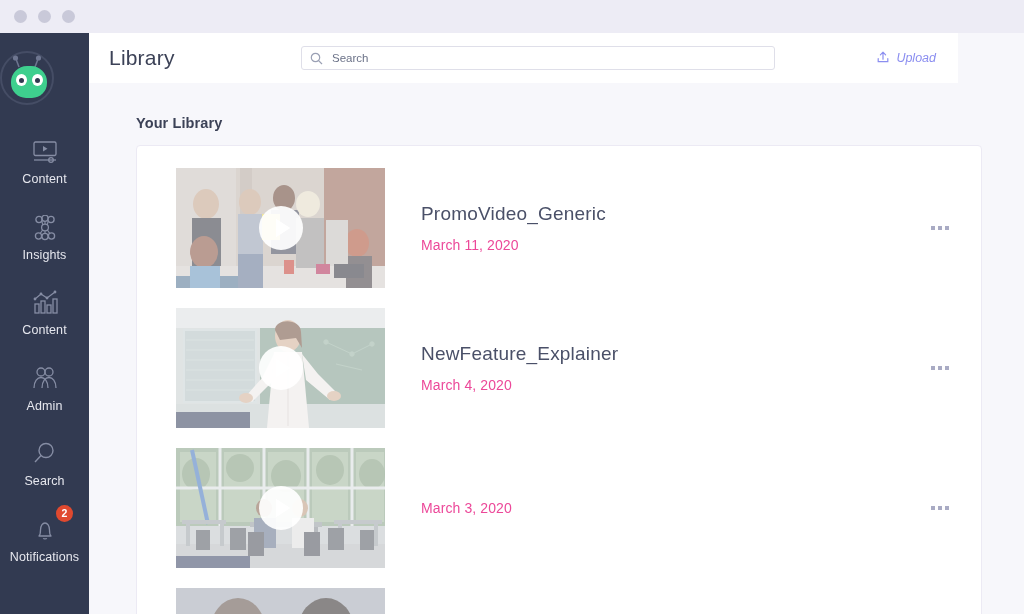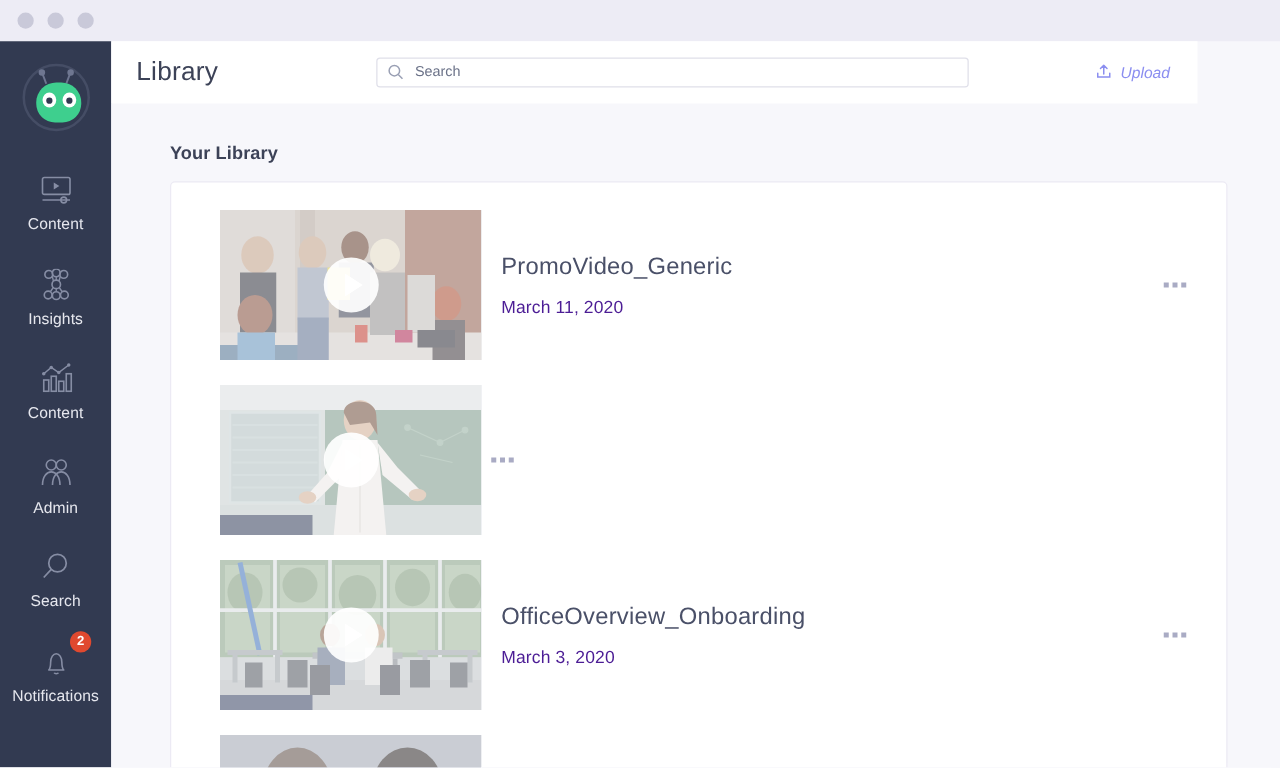--- a/index.html
+++ b/index.html
@@ -41,21 +41,20 @@
 
   
   .sidebar {
     position: absolute;
     top: 33px; left: 0;
     width: 89px;
     height: 581px;
     background: #323a51;
     display: flex;
     flex-direction: column;
-    align-items: center;
     padding-top: 18px;
   }
 
   .logo {
     width: 54px; height: 54px;
     border-radius: 50%;
     border: 2px solid #454d65;
     position: relative;
     margin-bottom: 26px;
     flex: none;
@@ -250,31 +249,31 @@
     filter: drop-shadow(0 0 0 #fff);
   }
   .thumb-veil {
     position: absolute;
     inset: 0;
     background: rgba(247,247,252,0.42);
   }
 
   .row-meta {
     flex: 1 1 auto;
-    margin-left: 16px;
+    padding-left: 36px;
   }
   .video-title {
     font-size: 19px;
     color: #4a5068;
     letter-spacing: 0.2px;
     margin-bottom: 12px;
   }
   .video-date {
     font-size: 14px;
-    color: #4c1d95;
+    color: #ec4899;
     letter-spacing: 0.1px;
   }
   .row-menu {
     flex: none;
     width: 34px;
     height: 34px;
     display: flex;
     align-items: center;
     justify-content: center;
     gap: 3px;
@@ -503,20 +502,24 @@
             <path d="M98 46 L86 70 L70 88 L76 94 L96 74 Z" fill="#f2eee9"></path>
             <path d="M126 46 L142 66 L160 84 L154 92 L130 72 Z" fill="#f2eee9"></path>
             <ellipse cx="70" cy="90" rx="7" ry="5" fill="#d7b79c"></ellipse>
             <ellipse cx="158" cy="88" rx="7" ry="5" fill="#d7b79c"></ellipse>
             <line x1="112" y1="48" x2="112" y2="118" stroke="#ddd8d2" stroke-width="1.2"></line>
           </svg>
           <span class="thumb-veil"></span>
           <span class="play-btn">
             <span class="play-tri"></span>
           </span>
+        </div>
+        <div class="row-meta">
+          <div class="video-title">NewFeature_Explainer</div>
+          <div class="video-date">March 4, 2020</div>
         </div>
         <div class="row-menu">
           <span class="menu-dot"></span>
           <span class="menu-dot"></span>
           <span class="menu-dot"></span>
         </div>
       </div>
 
       <div class="video-row">
         <div class="thumb">
@@ -571,21 +574,20 @@
               <rect x="20" y="82" width="14" height="20"></rect>
               <rect x="184" y="82" width="14" height="20"></rect>
             </g>
           </svg>
           <span class="thumb-veil"></span>
           <span class="play-btn">
             <span class="play-tri"></span>
           </span>
         </div>
         <div class="row-meta">
-          <div class="video-title">OfficeOverview_Onboarding</div>
           <div class="video-date">March 3, 2020</div>
         </div>
         <div class="row-menu">
           <span class="menu-dot"></span>
           <span class="menu-dot"></span>
           <span class="menu-dot"></span>
         </div>
       </div>
 
       <div class="video-row">

